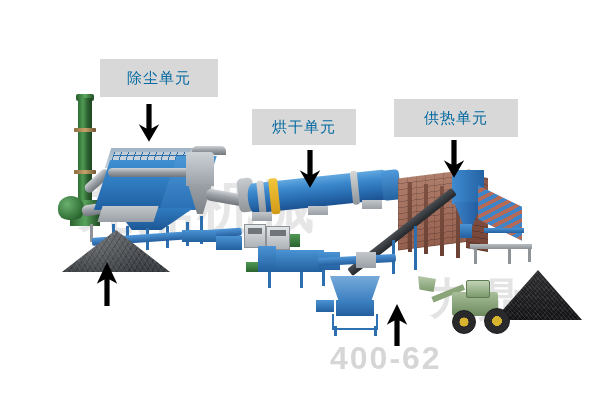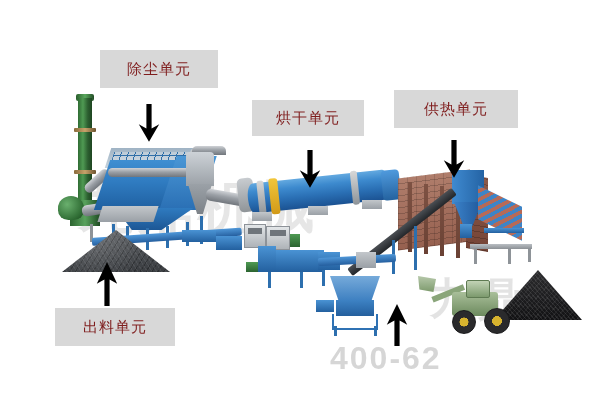--- a/index.html
+++ b/index.html
@@ -14,24 +14,25 @@
 
   
   .wm{position:absolute;color:#c9c9c9;font-weight:700;letter-spacing:4px;
       user-select:none;white-space:nowrap;opacity:.55;}
   .wm-main{left:78px;top:170px;font-size:56px;opacity:.45;}
   .wm-right{left:430px;top:270px;font-size:44px;opacity:.5;}
   .wm-num{left:330px;top:340px;font-size:32px;color:#d2d2d2;letter-spacing:2px;opacity:.9;}
 
   
   .label{
-    position:absolute;background:#d8d8d8;color:#7f1d1d;
+    position:absolute;background:#d8d8d8;color:#0369a1;
     font-size:15px;letter-spacing:1px;
     display:flex;align-items:center;justify-content:center;
     box-sizing:border-box;
+    margin-top:9px;
   }
 
   
   .arrow{position:absolute;}
   .arrow svg{display:block;}
 
   
   .stack-body{
     position:absolute;left:78px;top:98px;width:14px;height:128px;
     background:linear-gradient(90deg,#2f6b33 0%,#4f9a53 35%,#2c5f30 70%,#1e4521 100%);
@@ -414,20 +415,19 @@
   </div>
 
   <div class="arrow" style="left:385px;top:304px;">
     <svg width="24" height="42" viewBox="0 0 24 42" aria-hidden="true">
       <path d="M14.6 42 h-5.2 v-25.5 l-7.6 4.2 10.2 -20.7 10.2 20.7 -7.6 -4.2 z" fill="#000"></path>
     </svg>
   </div>
 
   <div class="label" style="left:100px;top:50px;width:118px;height:38px;">除尘单元</div>
 
-  <div class="label" style="left:252px;top:100px;width:112px;height:36px;">烘干单元</div>
+  <div class="label" style="left:252px;top:100px;width:104px;height:36px;">烘干单元</div>
 
   <div class="label" style="left:394px;top:90px;width:124px;height:38px;">供热单元</div>
 
-  <div class="label" style="left:55px;top:308px;width:120px;height:38px;">出料单元</div>
 
 
 </div>
 
 </body></html>

